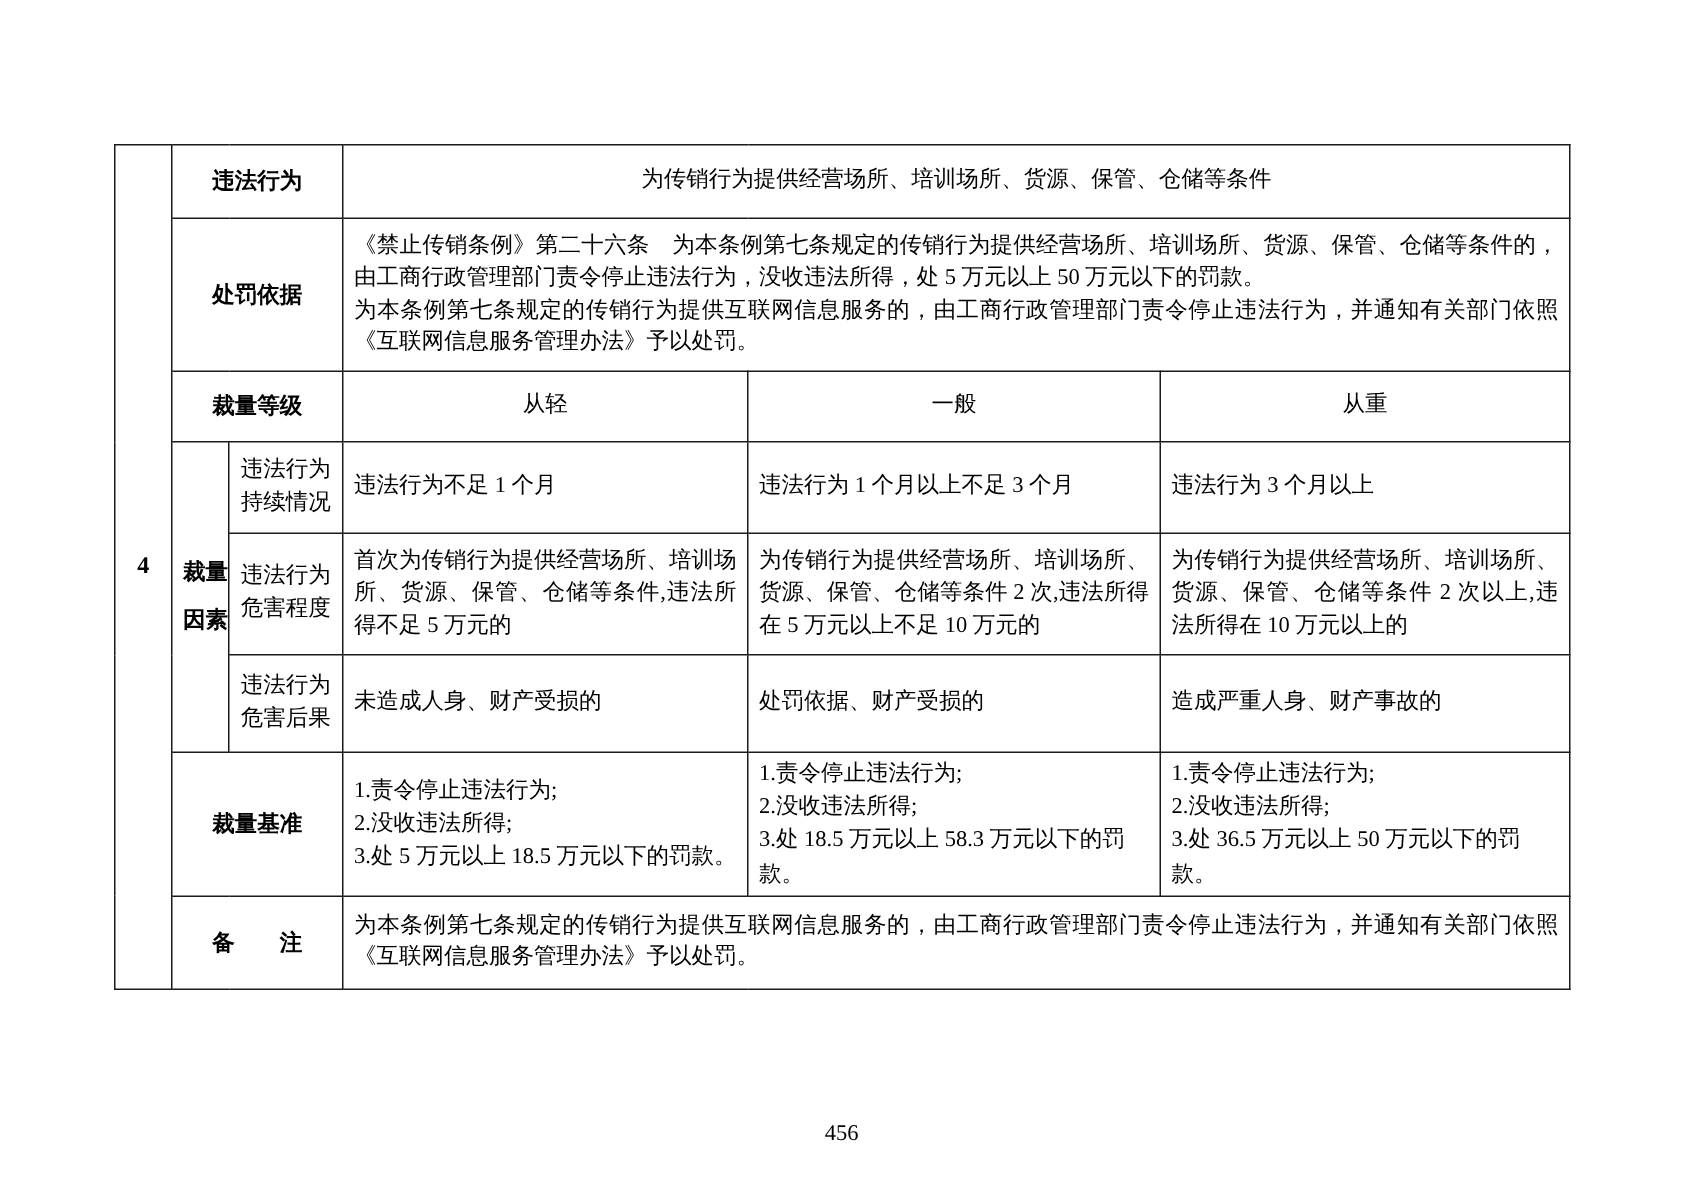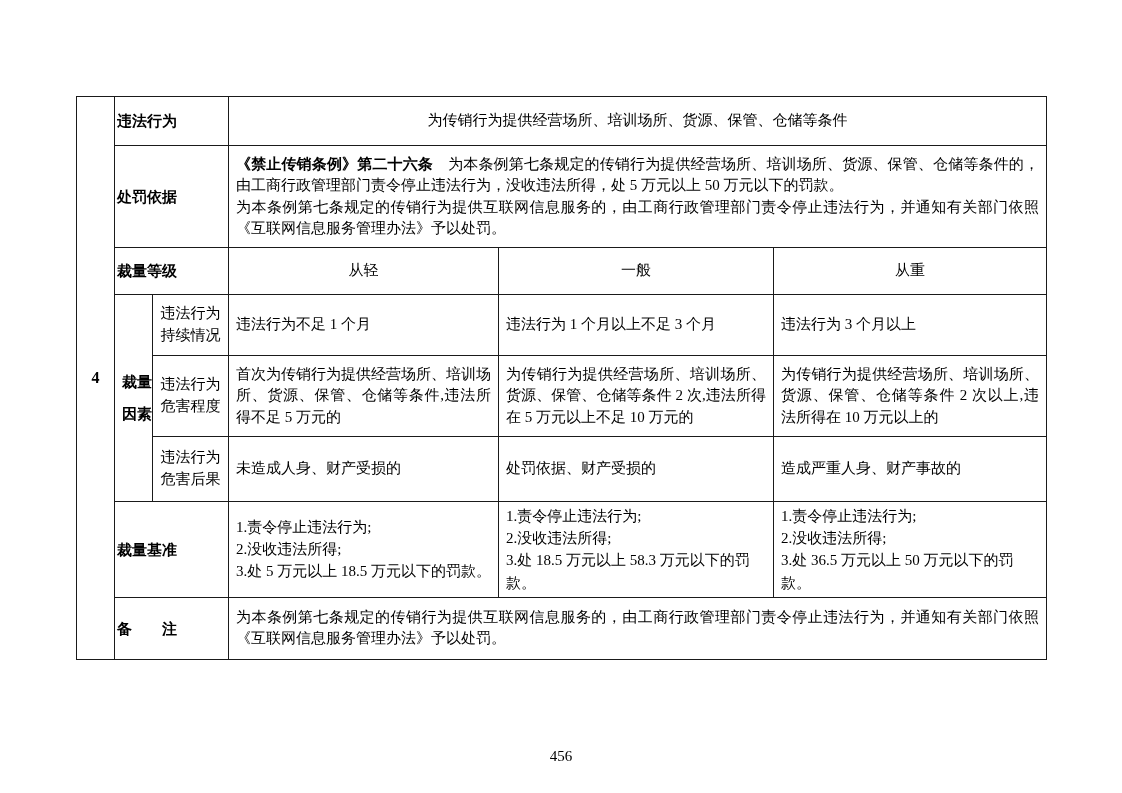--- a/index.html
+++ b/index.html
@@ -11,35 +11,35 @@
   table.ptable{
     position:absolute;left:76px;top:96px;border-collapse:collapse;table-layout:fixed;
     width:970px;
   }
   td{
     border:1px solid #1a1a1a;font-size:15px;vertical-align:middle;
     padding:3px 7px;line-height:1.42;word-break:break-all;
   }
   .lbl{
     font-family:"Liberation Sans","DejaVu Sans",sans-serif;
-    font-weight:700;padding:2px 2px;word-break:keep-all;
+    font-weight:700;text-align:center;padding:2px 2px;word-break:keep-all;
   }
   .seq{
     text-align:center;font-weight:700;font-size:16px;padding:0;
   }
   .vlabel{
     font-family:"Liberation Sans","DejaVu Sans",sans-serif;
     font-weight:700;text-align:right;line-height:2.15;padding:2px 0;
   }
   .sublbl{
     text-align:center;padding:2px 5px;line-height:1.45;
   }
   .ctr{text-align:center;}
   .jtxt{text-align:justify;}
-  .clause b{font-weight:700;}
+  .clause b{font-weight:400;}
   p{margin:0;}
   tr.r1 td{height:42px;}
   tr.r2 td{height:95px;}
   tr.r3 td{height:40px;}
   tr.r4 td{height:54px;}
   tr.r5 td{height:74px;}
   tr.r6 td{height:58px;}
   tr.r7 td{height:78px;}
   tr.r8 td{height:55px;}
   .basis div{line-height:1.48;}

